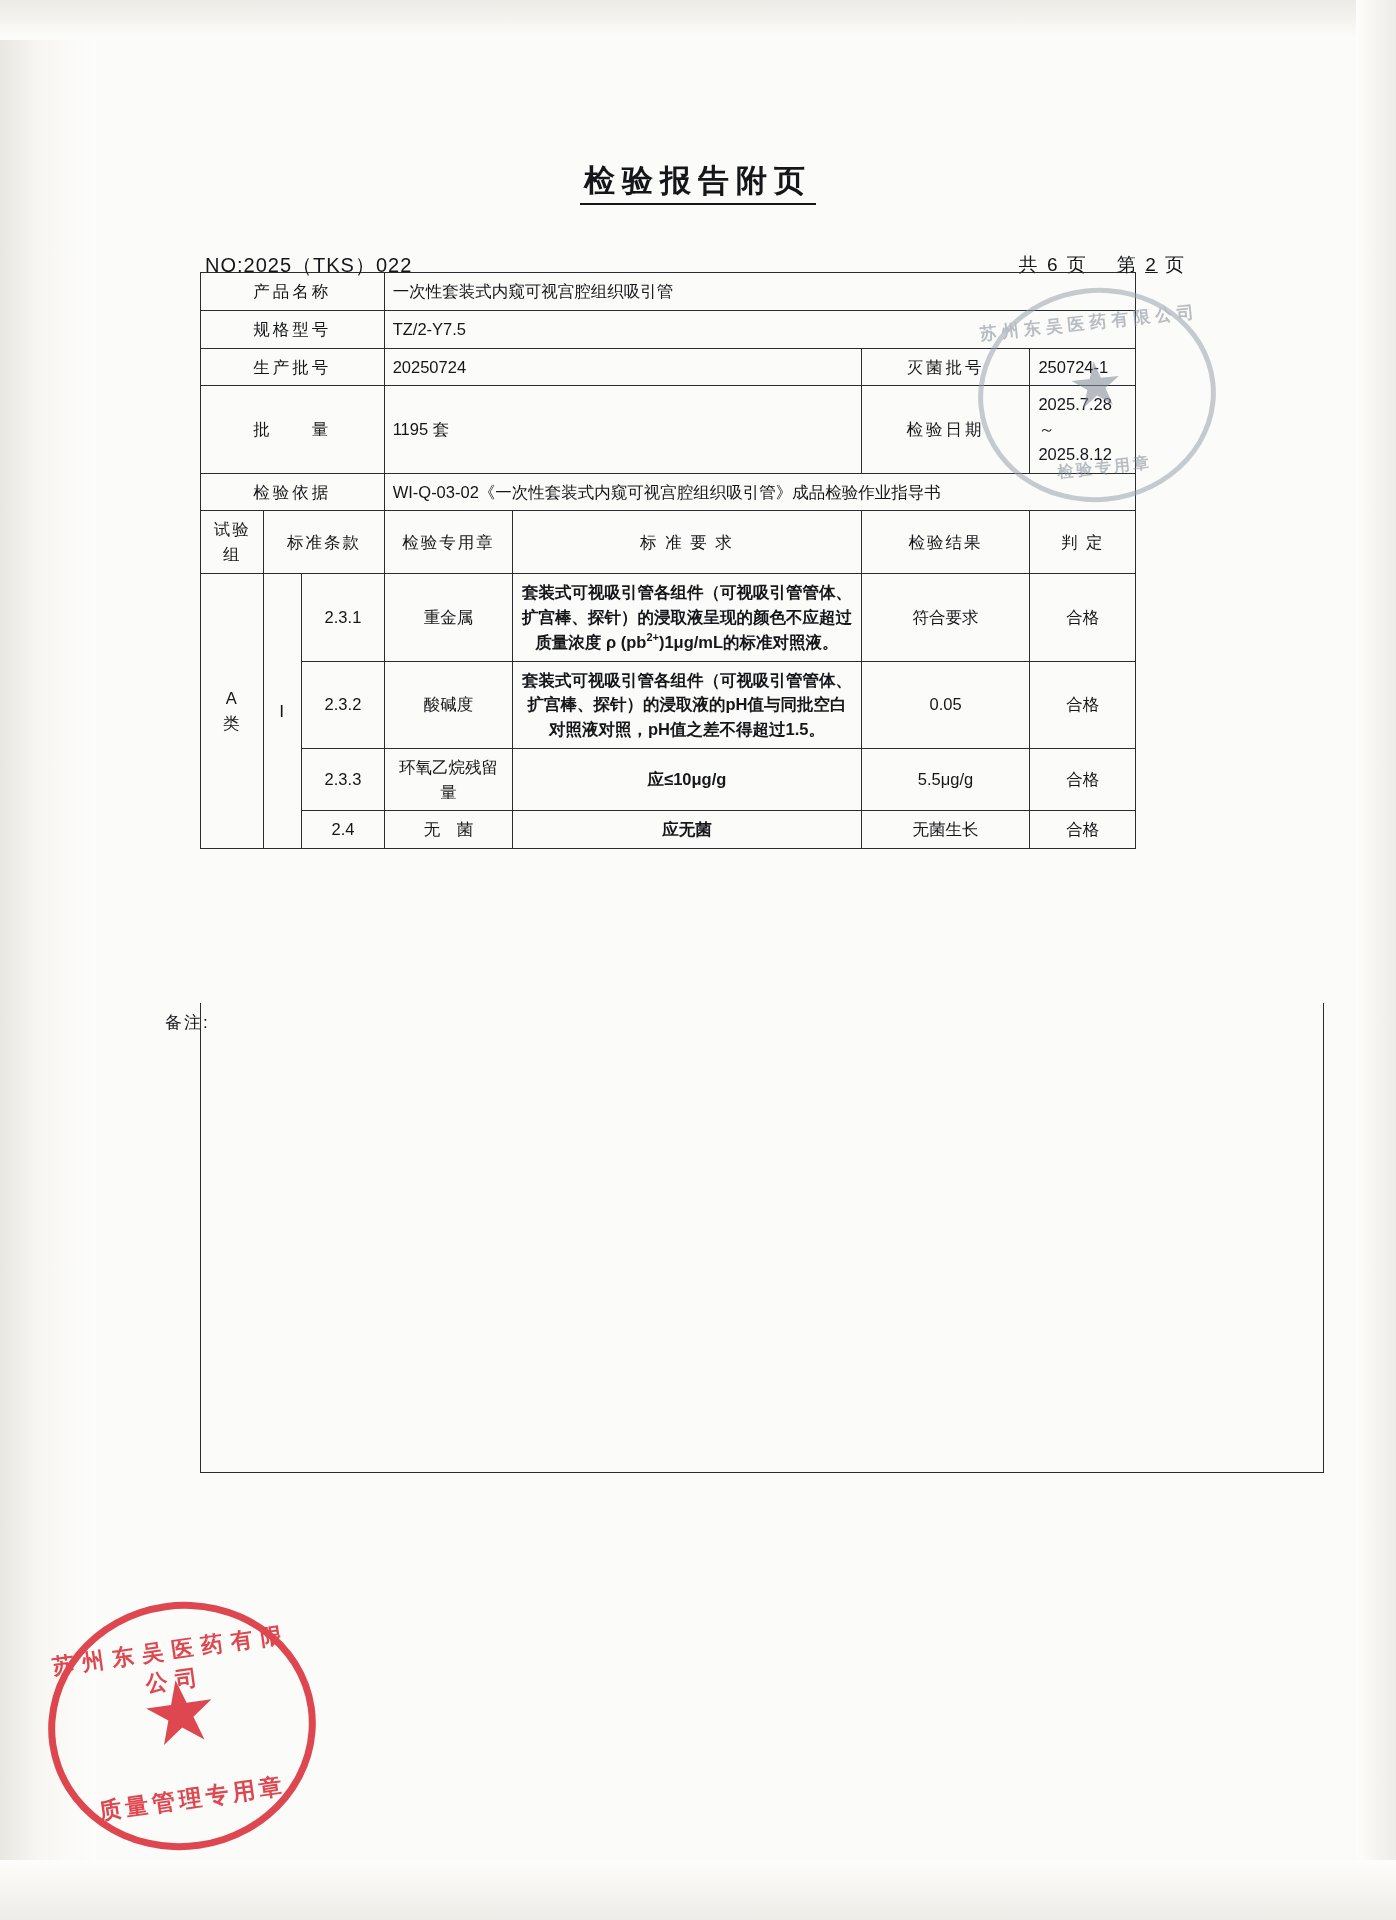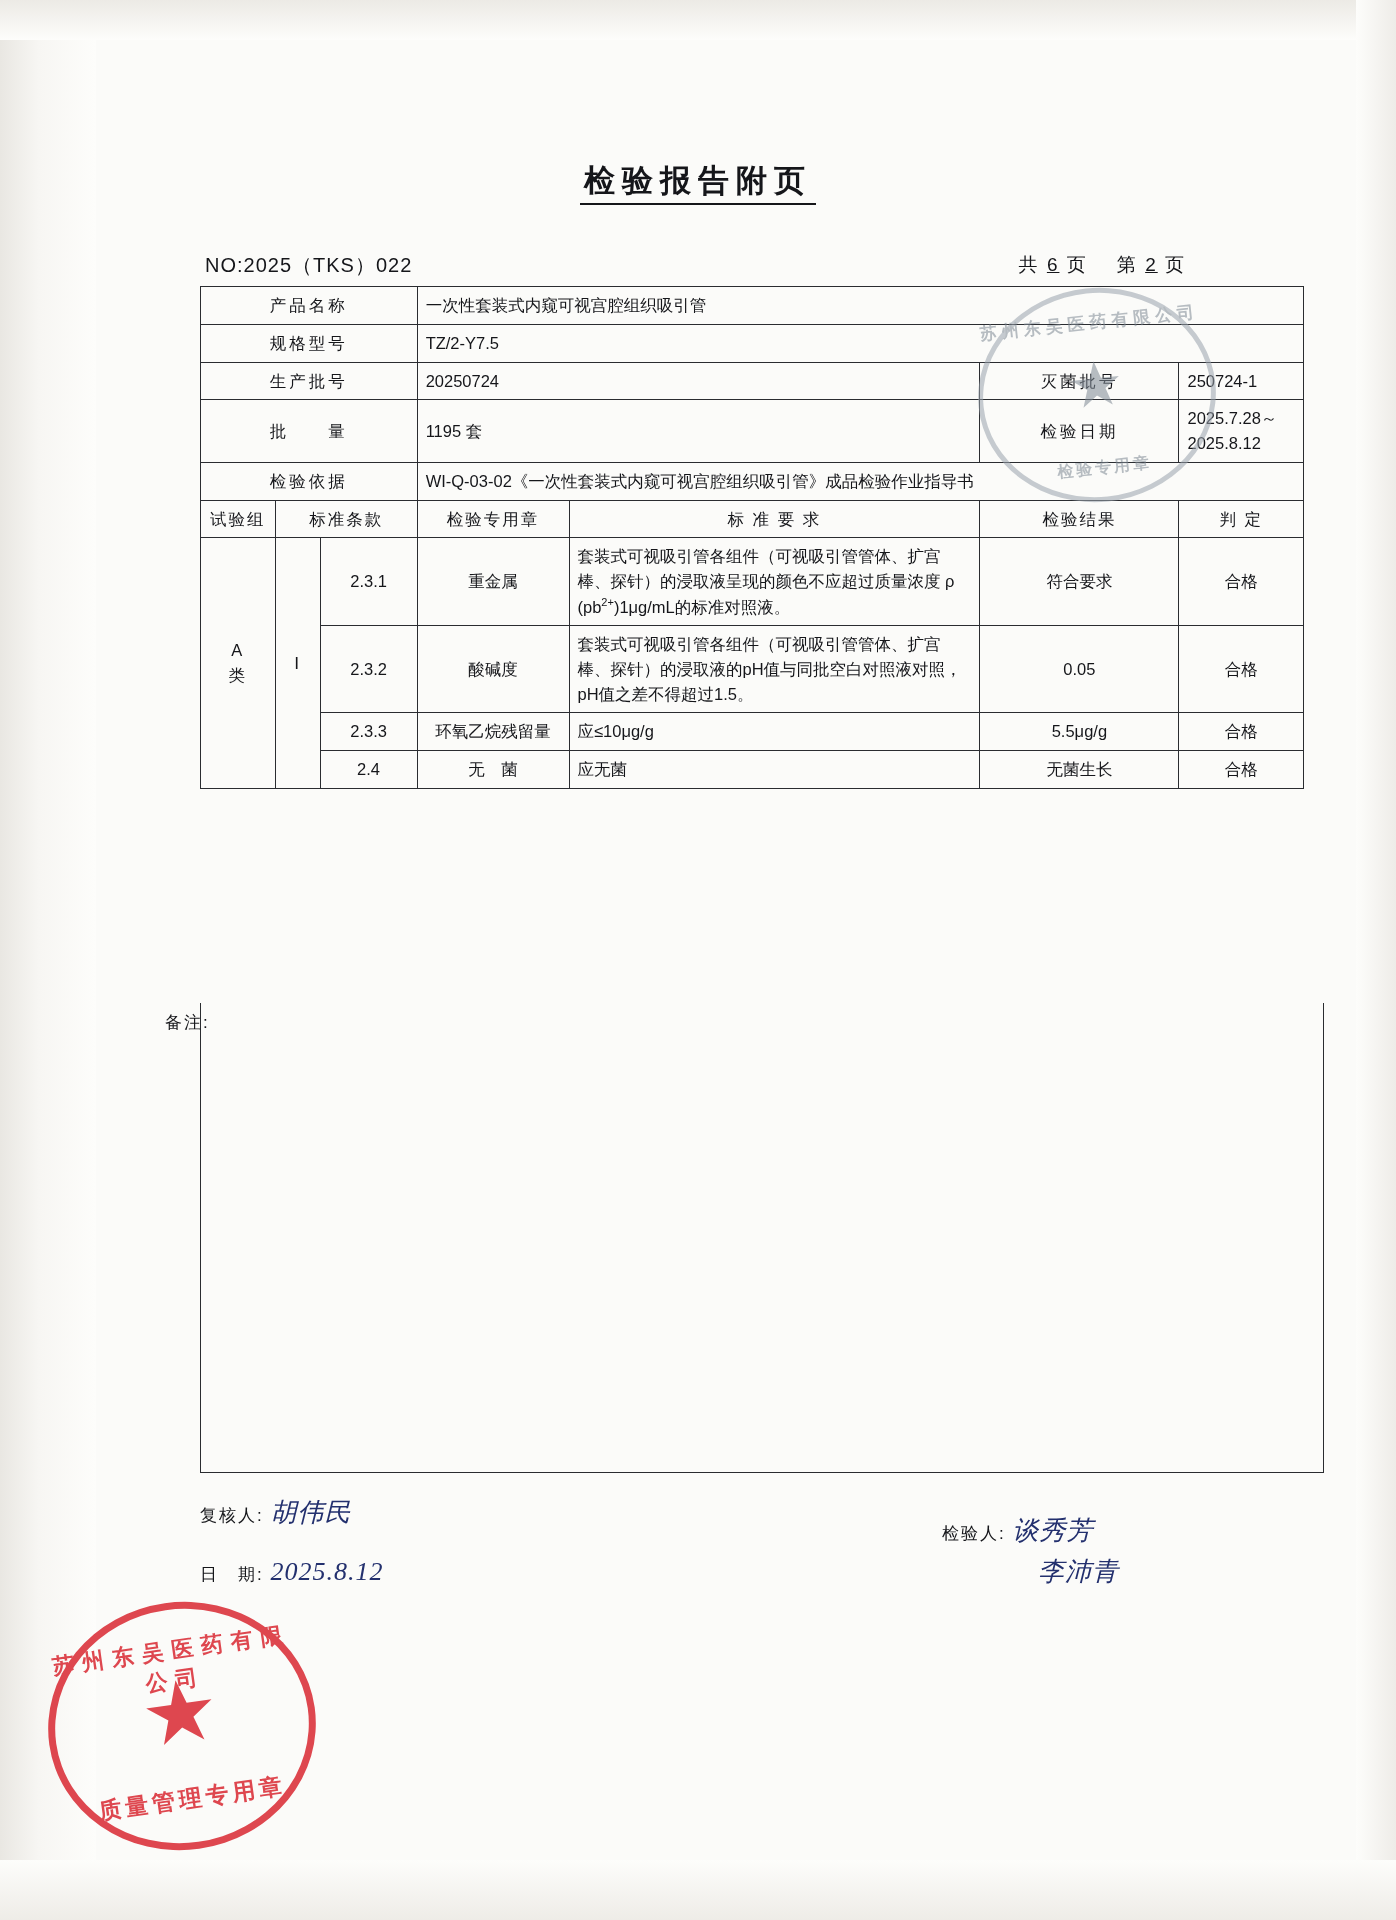--- a/index.html
+++ b/index.html
@@ -46,22 +46,22 @@
   }
   .page-no{
     position:absolute;right:210px;top:252px;
     font-size:19px;letter-spacing:2px;color:#15161a;
     white-space:nowrap;
   }
   .page-no u{text-decoration:underline;}
 
   table.main{
     position:absolute;
-    left:200px;top:286px;
-    width:1104px;
+    left:200px;top:272px;
+    width:936px;
     border-collapse:collapse;
     table-layout:fixed;
   }
   table.main td{
     border:1.4px solid #2a2c30;
     font-size:16.5px;
     color:#15161a;
     padding:6px 8px;
     vertical-align:middle;
     line-height:1.5;
@@ -72,22 +72,23 @@
     font-size:17px;
     white-space:nowrap;
   }
   .val{ padding-left:14px; }
   .ctr{ text-align:center;margin-top:6px; }
   .hdr{ text-align:center; font-size:17px; letter-spacing:2px;}
   .small-head{font-size:15.5px;line-height:1.25;}
   .req{
     font-size:15.8px;
     line-height:1.55;
-    text-align:left;
+    text-align:center;
     padding:8px 10px;
+    font-weight:bold;
   }
   .vert{
     text-align:center;
     font-size:18px;
     letter-spacing:2px;
     line-height:1.8;
     width:34px;
   }
   .remark{
     position:absolute;
@@ -277,35 +278,20 @@
         <td class="ctr">合格</td>
       </tr>
     </tbody>
   </table>
 
   <div class="remark">
     <div class="rlabel">备注:</div>
     <div></div>
   </div>
 
-  <div class="sign-row">
-    <div class="sign-reviewer">
-      <span>复核人:</span>
-      <span class="hand hand-blue">胡伟民</span>
-    </div>
-    <div class="sign-date">
-      <span>日　期:</span>
-      <span class="hand hand-blue">2025.8.12</span>
-    </div>
-    <div class="sign-inspector">
-      <span>检验人:</span>
-      <span class="hand hand-blue">谈秀芳</span>
-      <div class="hand hand-blue" style="margin-left:96px;margin-top:6px">李沛青</div>
-    </div>
-  </div>
 
   <div class="stamp-faint">
     <div class="arc">苏州东吴医药有限公司</div>
     <div class="star">★</div>
     <div class="bottom-text">检验专用章</div>
   </div>
 
   <div class="stamp-red">
     <div class="arc">苏州东吴医药有限公司</div>
     <div class="star">★</div>

